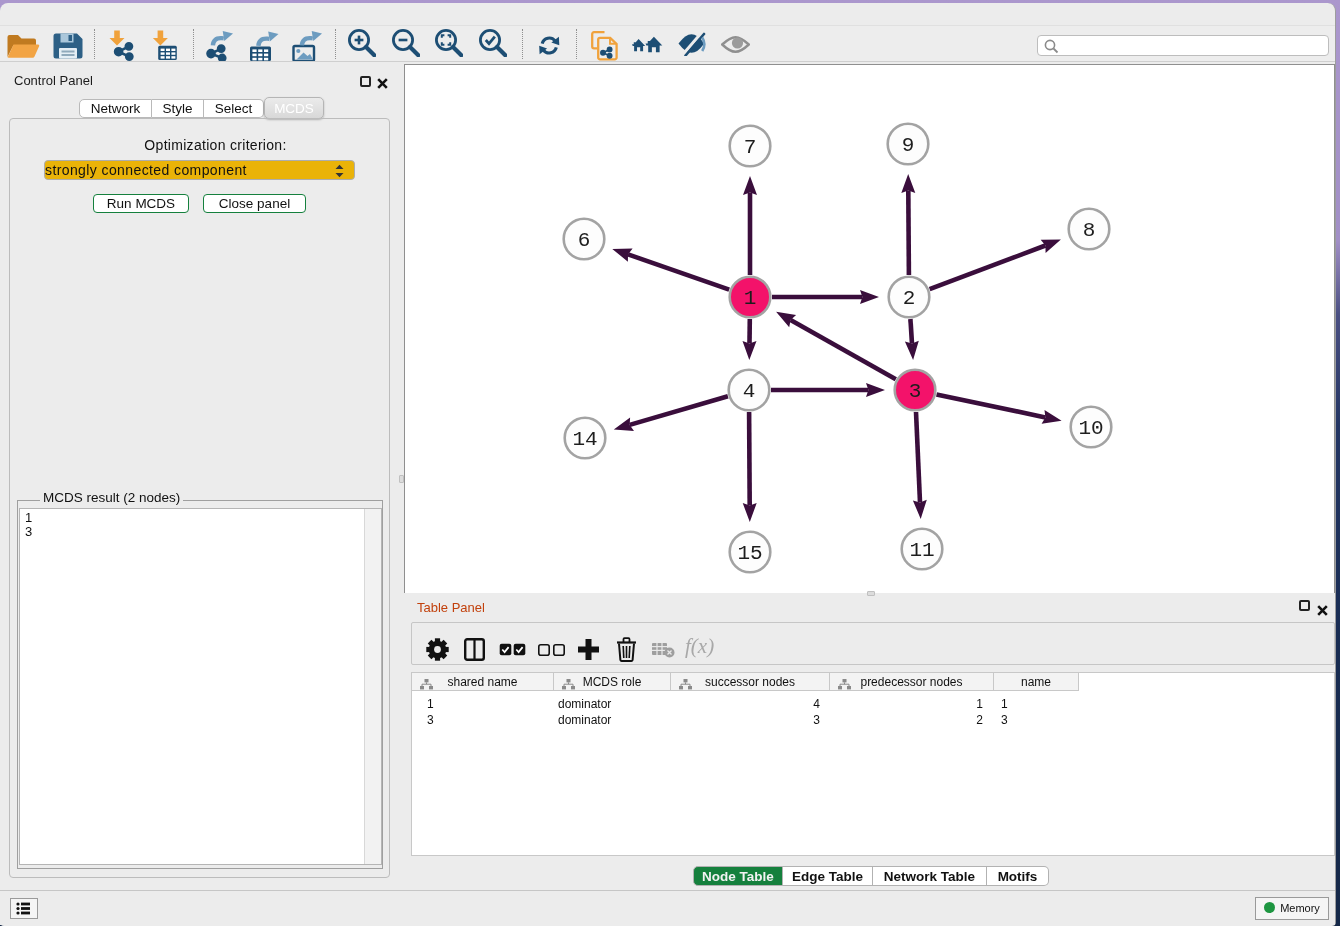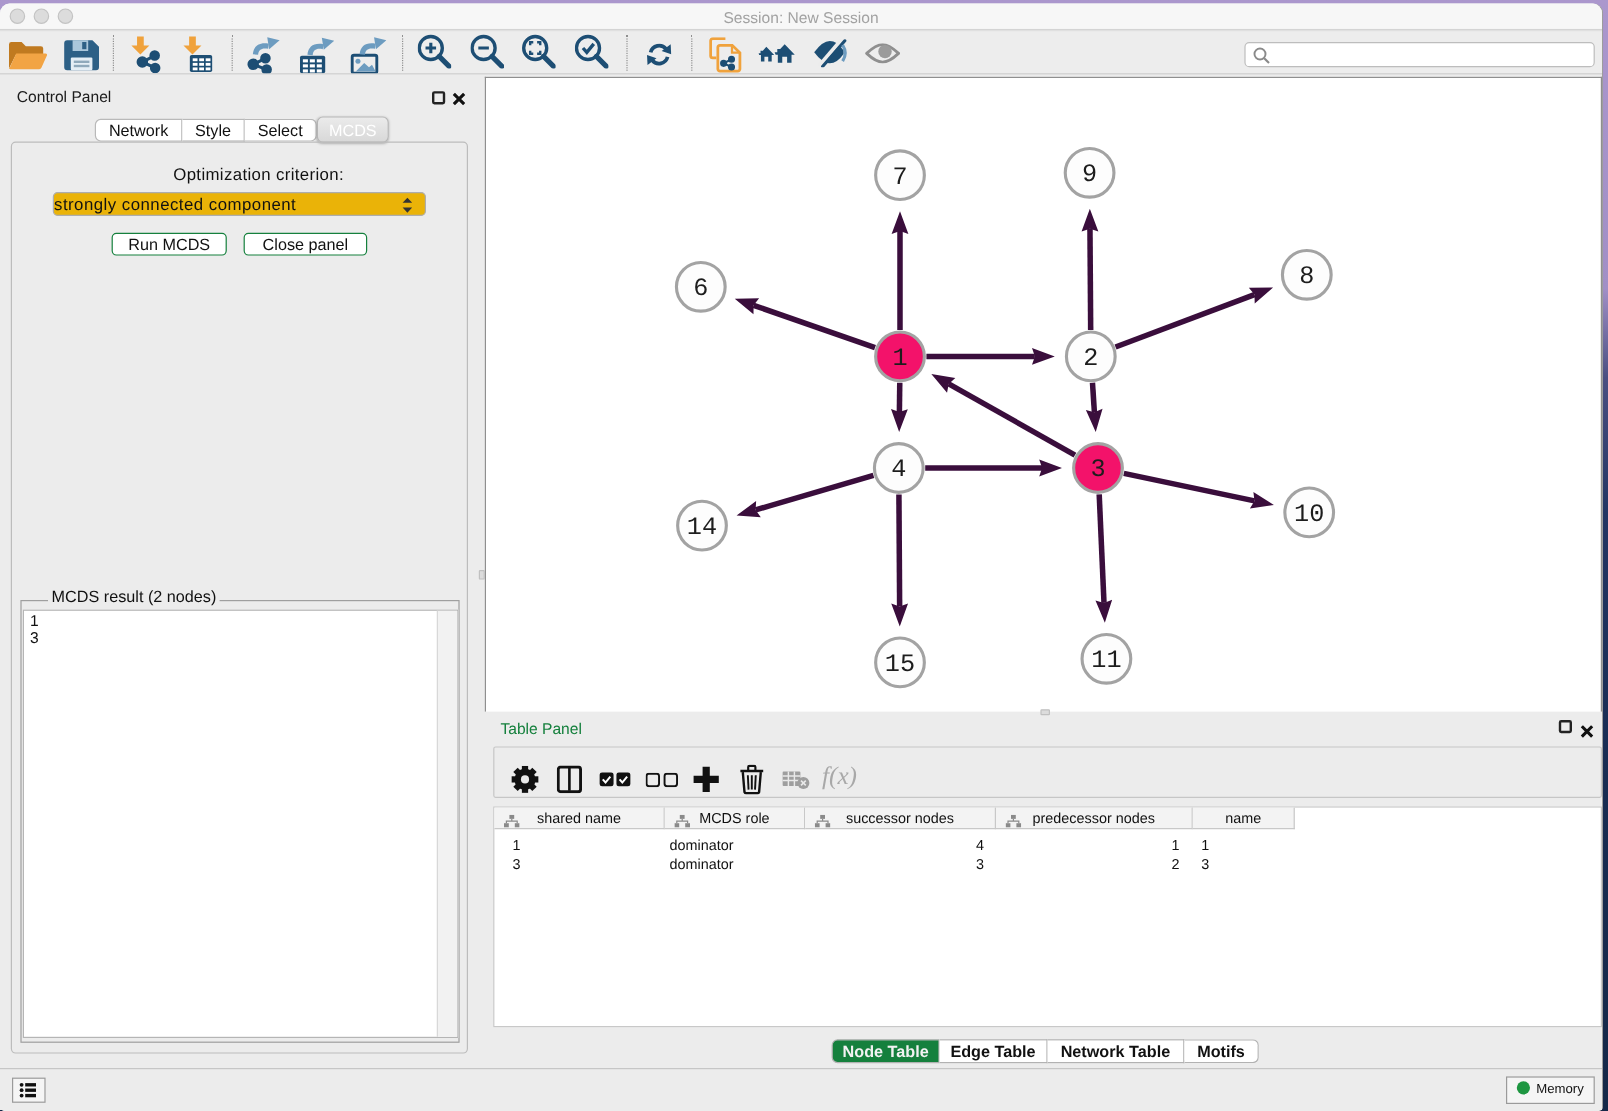--- a/index.html
+++ b/index.html
@@ -27,40 +27,34 @@
 
 #fs { position:absolute; left:17px; top:497px; width:366px; height:369px; border:1px solid #9f9f9f; }
 #fs-legend { position:absolute; left:40px; top:487px; background:#ececec; padding:0 3px; font-size:13.5px; color:#111; }
 #fs-inner { position:absolute; left:1px; top:7px; width:363px; height:357px; background:#fff; border:1px solid #b5b5b5; }
 #fs-scroll { position:absolute; left:344px; top:0px; width:17px; height:355px; background:#f2f2f2; border-left:1px solid #d8d8d8; }
 
 #netwin { position:absolute; left:404px; top:61px; width:931px; height:529px; background:#fff; border:1px solid #8f8f8f; border-bottom:none; }
 #nw-title { position:absolute; left:0; top:0; width:100%; height:23px; background:linear-gradient(#f5f5f5,#dcdcdc); border-bottom:1px solid #9c9c9c; }
 #nw-text { position:absolute; top:5px; width:100%; text-align:center; font-size:13px; color:#111; }
 
-#tp-title { position:absolute; left:417px; top:597px; font-size:13px; color:#15803d; }
+#tp-title { position:absolute; left:417px; top:597px; font-size:13px; color:#c2410c; }
 #tp-toolbar { position:absolute; left:411px; top:619px; width:924px; height:43px; border:1px solid #c6c6c6; border-radius:2px; }
 #tbl { position:absolute; left:411px; top:669px; width:924px; height:184px; background:#fff; border:1px solid #c8c8c8; }
 .th { position:absolute; top:0; height:18px; background:#f3f3f3; border-right:1px solid #c8c8c8; border-bottom:1px solid #c8c8c8; font-size:12px; color:#111; text-align:center; line-height:18px; }
 .td { position:absolute; font-size:12px; color:#111; height:16px; line-height:16px; }
 
 .btab { position:absolute; top:863px; height:20px; background:#fff; border:1px solid #b2b2b2; font-size:13.5px; font-weight:bold; color:#111; text-align:center; line-height:19px; }
 
 #statusbar { position:absolute; left:0; top:887px; width:100%; height:35px; background:#ececec; border-top:1px solid #c6c6c6; }
 #memory { position:absolute; left:1255px; top:894px; width:74px; height:23px; background:#f5f5f5; border:1px solid #9a9a9a; font-size:11px; color:#111; line-height:21px; text-align:center; }
 #listbtn { position:absolute; left:10px; top:895px; width:28px; height:21px; background:#f5f5f5; border:1px solid #9a9a9a; }
 </style></head>
 <body>
 <div id="app">
-  <div id="titlebar">
-    <div class="tl" style="left:8px"></div>
-      <div class="tl" style="left:28px"></div>
-      <div class="tl" style="left:48px"></div>
-    <div id="wtitle">Session: New Session</div>
-  </div>
   <div id="toolbar">
 <div class="sep" style="left:94px"></div>
       <div class="sep" style="left:193px"></div>
       <div class="sep" style="left:335px"></div>
       <div class="sep" style="left:522px"></div>
       <div class="sep" style="left:576px"></div>
 <svg class="ticon" style="left:6px;top:6px" width="34" height="28" viewBox="0 0 34 28">
         <path d="M1.5 25 V5 a2 2 0 0 1 2-2 h8.5 l3.5 3.5 H28 a2 2 0 0 1 2 2 V13 H7.5 Z" fill="#c07a20"></path>
         <path d="M1.5 25.7 L7.5 12.5 h24.5 a1.2 1.2 0 0 1 1.1 1.7 L28.5 24.5 a2 2 0 0 1-1.8 1.2 H2.6 a1.2 1.2 0 0 1-1.1-1.2 Z" fill="#f2a444"></path>
       </svg>

